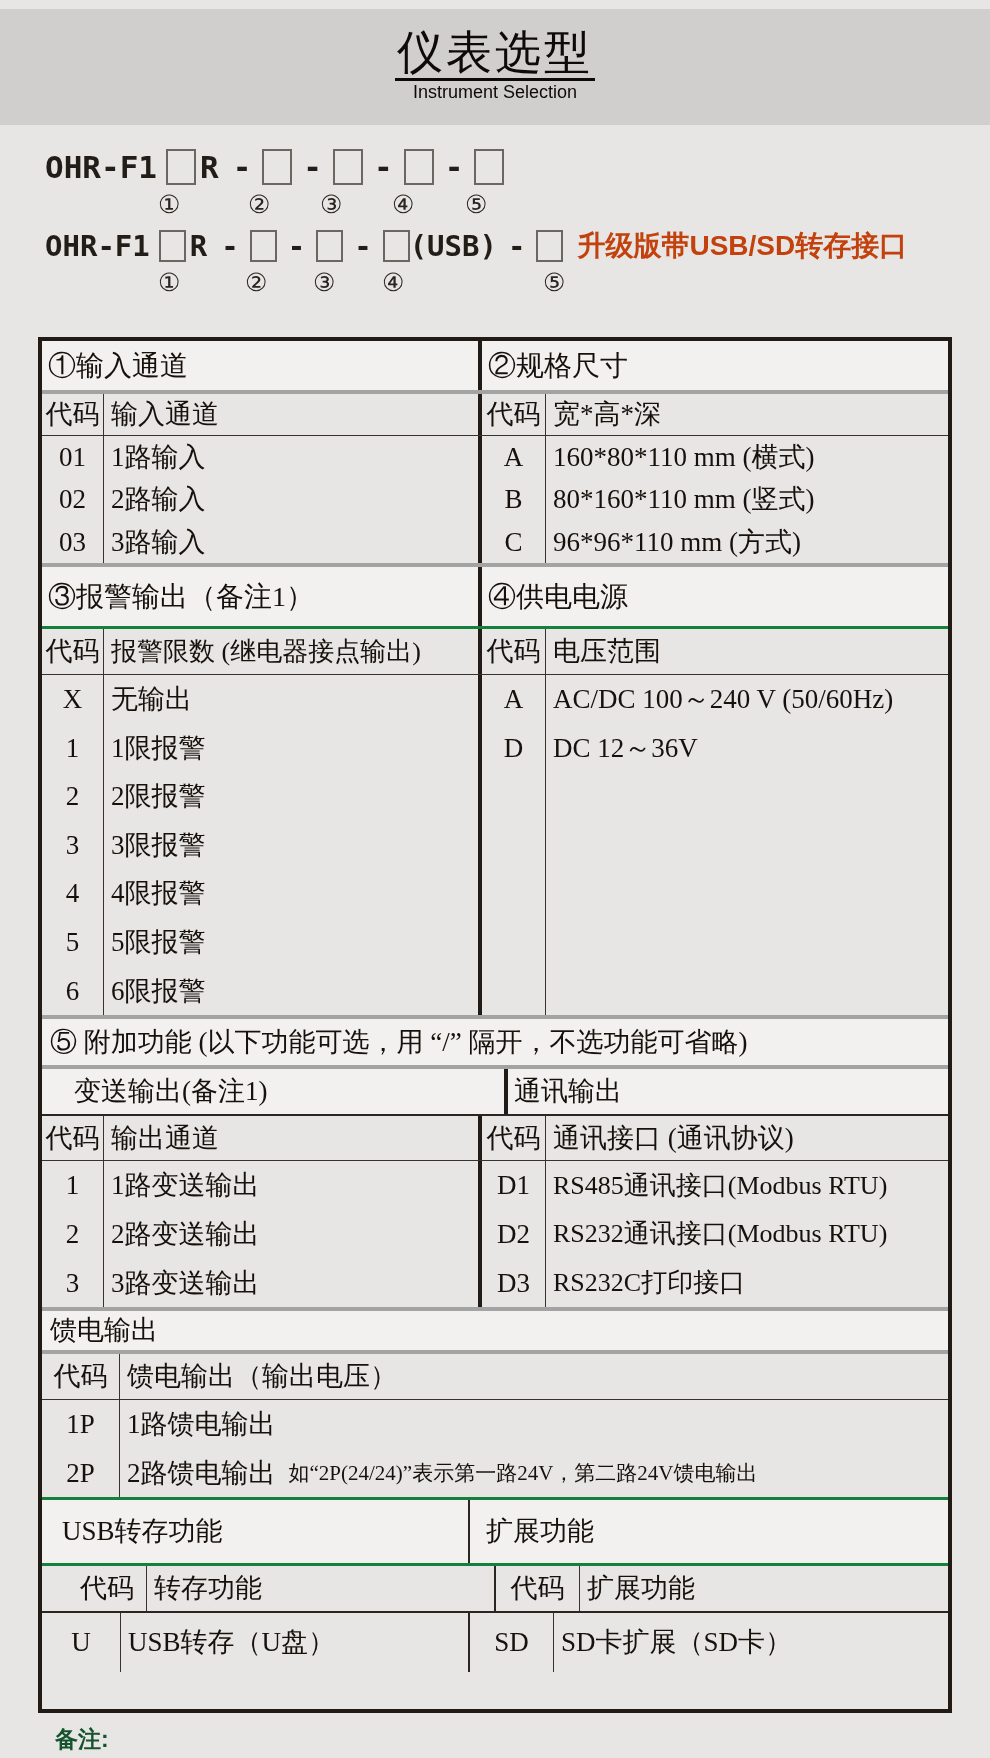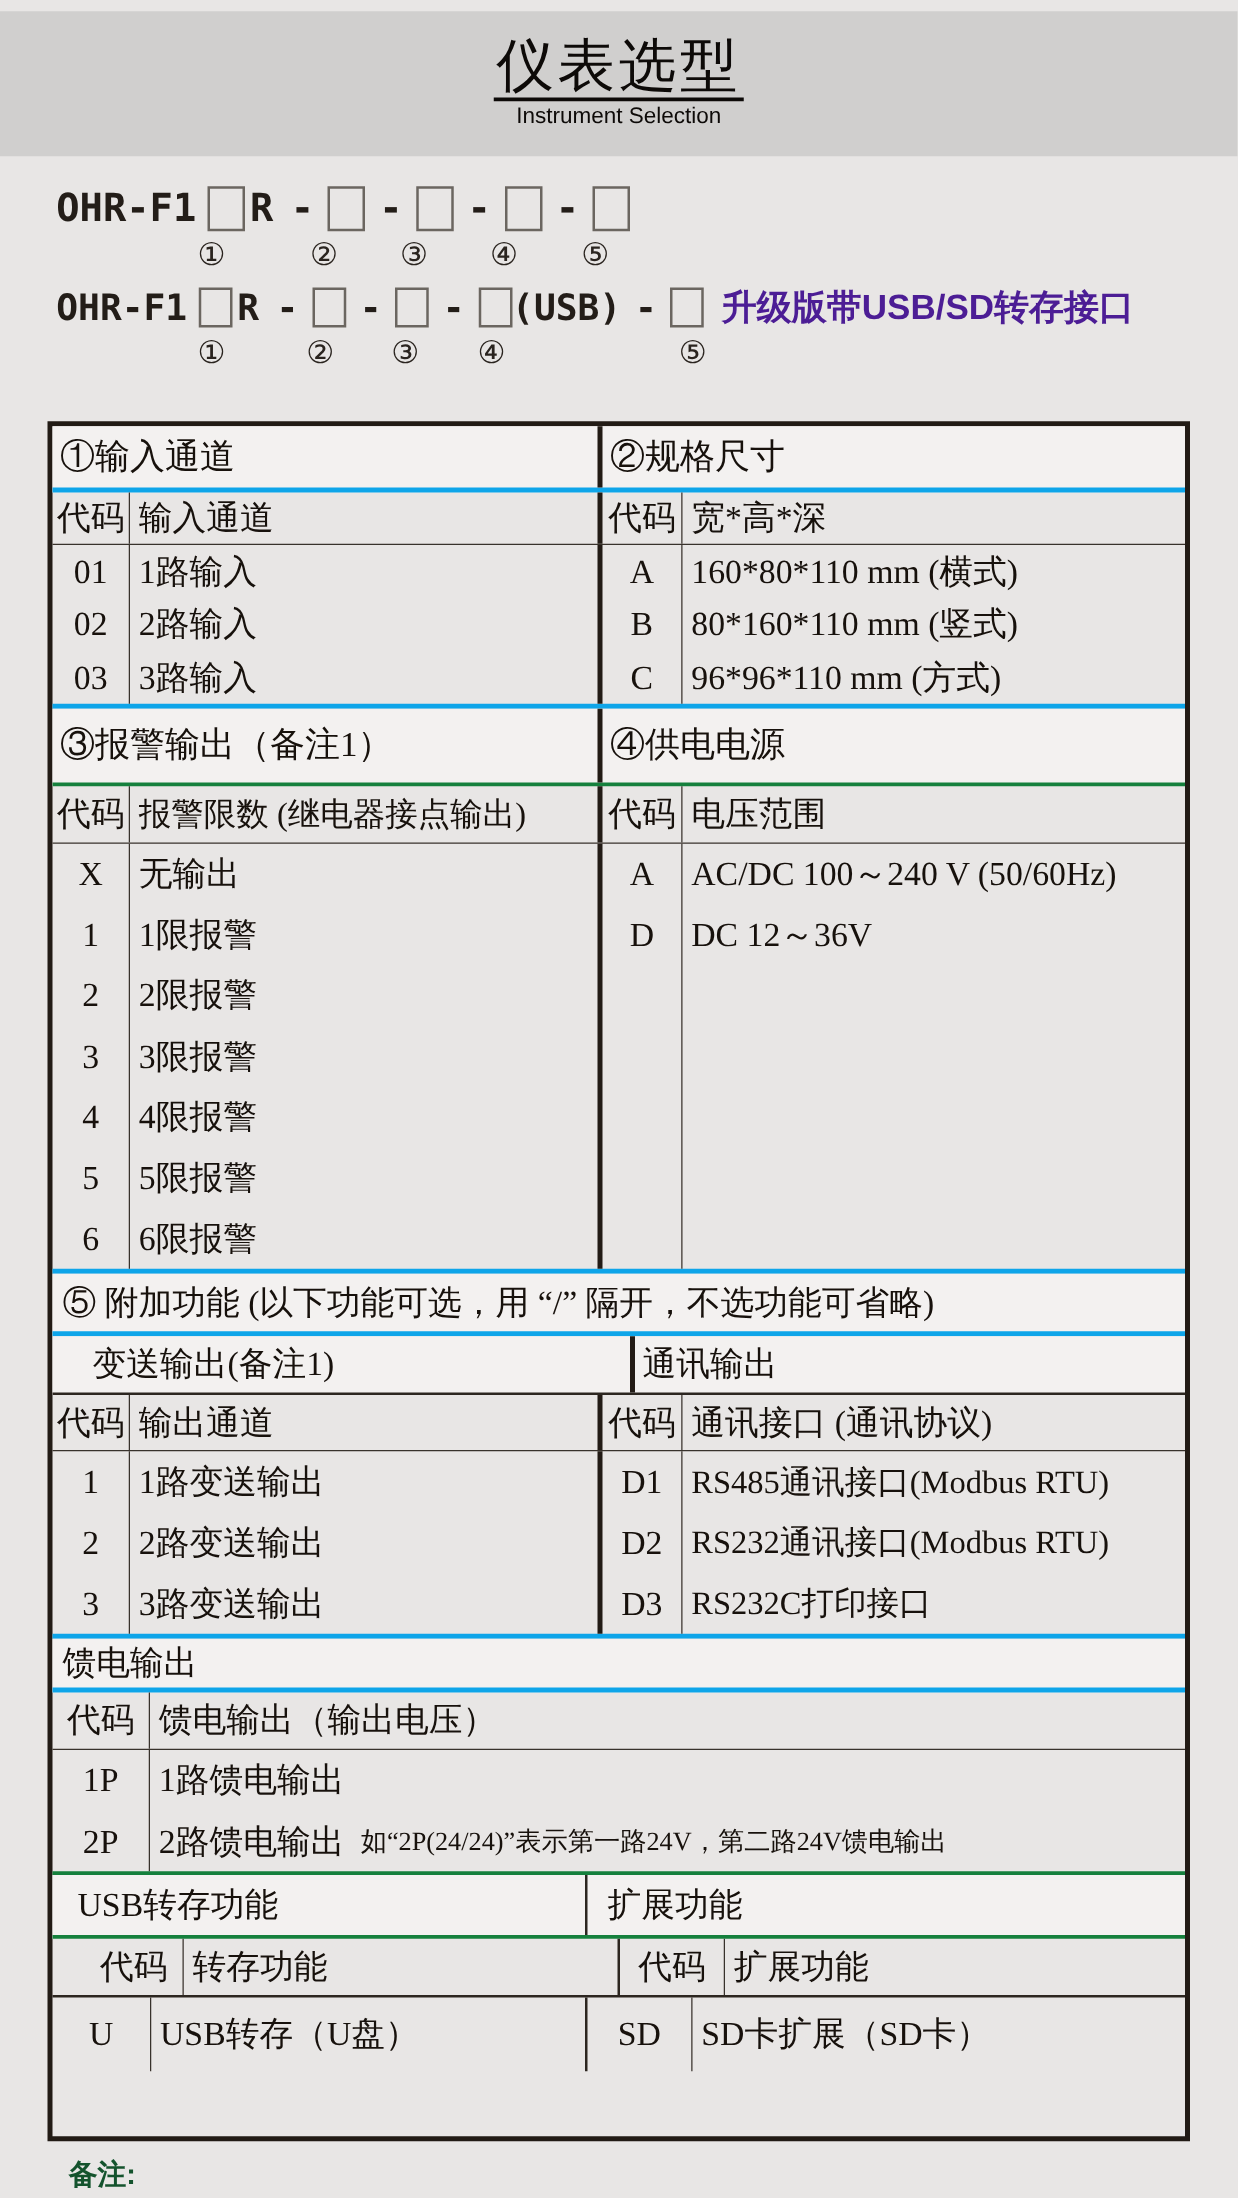--- a/index.html
+++ b/index.html
@@ -37,36 +37,36 @@
   .mbox {
     display:inline-block; width:30px; height:36px;
     border:2px solid #6b6660; background:transparent;
   }
   .model-line.l2 .mbox { width:27px; height:32px; }
   .mpre { margin-right:9px; }
   .mr { margin:0 3px 0 4px; }
   .mdash { margin:0 11px; font-weight:bold; }
   .upgrade-note {
     font-family:"Liberation Sans", sans-serif; font-weight:bold;
-    font-size:28px; letter-spacing:0px; margin-left:14px; color:#4c1d95;
+    font-size:28px; letter-spacing:0px; margin-left:14px; color:#c2410c;
   }
   .circle-row { position:relative; height:32px; font-size:25px; color:#2a241f; }
   .circle-row span { position:absolute; top:0; line-height:30px; }
 
   
   .spec-table {
     position:absolute; left:38px; top:337px; width:914px; height:1376px;
     border:4px solid #221b15; background:#e8e6e5;
     font-size:27px; line-height:1.05;
   }
   .trow { display:flex; width:100%; border-bottom:1.5px solid #38322c; }
   .bb0 { border-bottom:none; }
   .bb2 { border-bottom:2px solid #2c2620;padding-left:26px; }
   .bb3 { border-bottom:3px solid #15803d; }
-  .bb4 { border-bottom:4px solid #0ea5e9; }
+  .bb4 { border-bottom:4px solid #a3a3a3; }
   .lightrow { background:#f3f1f0; }
 
   .lhalf { width:440px; border-right:4px solid #221b15; display:flex; }
   .rhalf { flex:1; display:flex; }
   .lhalf-u { width:428px; border-right:2.5px solid #2c2620; display:flex; }
 
   .code-l { width:62px; border-right:1.5px solid #38322c; display:flex; align-items:center; justify-content:center; }
   .code-r { width:64px; border-right:1.5px solid #38322c; display:flex; align-items:center; justify-content:center; }
   .code-f { width:78px; border-right:1.5px solid #38322c; display:flex; align-items:center; justify-content:center; }
   .code-u { width:79px; border-right:1.5px solid #38322c; display:flex; align-items:center; justify-content:center; }
@@ -329,21 +329,21 @@
         <span class="feed-note"></span>
       </div>
       <div class="cell pad">
         <span>2路馈电输出</span>
         <span class="feed-note">如“2P(24/24)”表示第一路24V，第二路24V馈电输出</span>
       </div>
     </div>
   </div>
 
 
-  <div class="trow bb3 lightrow" style="height:51px">
+  <div class="trow bb3 lightrow" style="height:66px">
     <div class="lhalf-u">
       <div class="sec-title" style="padding-left:20px;font-size:27px">USB转存功能</div>
     </div>
     <div class="rhalf">
       <div class="sec-title" style="padding-left:16px;font-size:27px">扩展功能</div>
     </div>
   </div>
 
   <div class="trow bb2" style="height:47px">
     <div class="lhalf-u">

